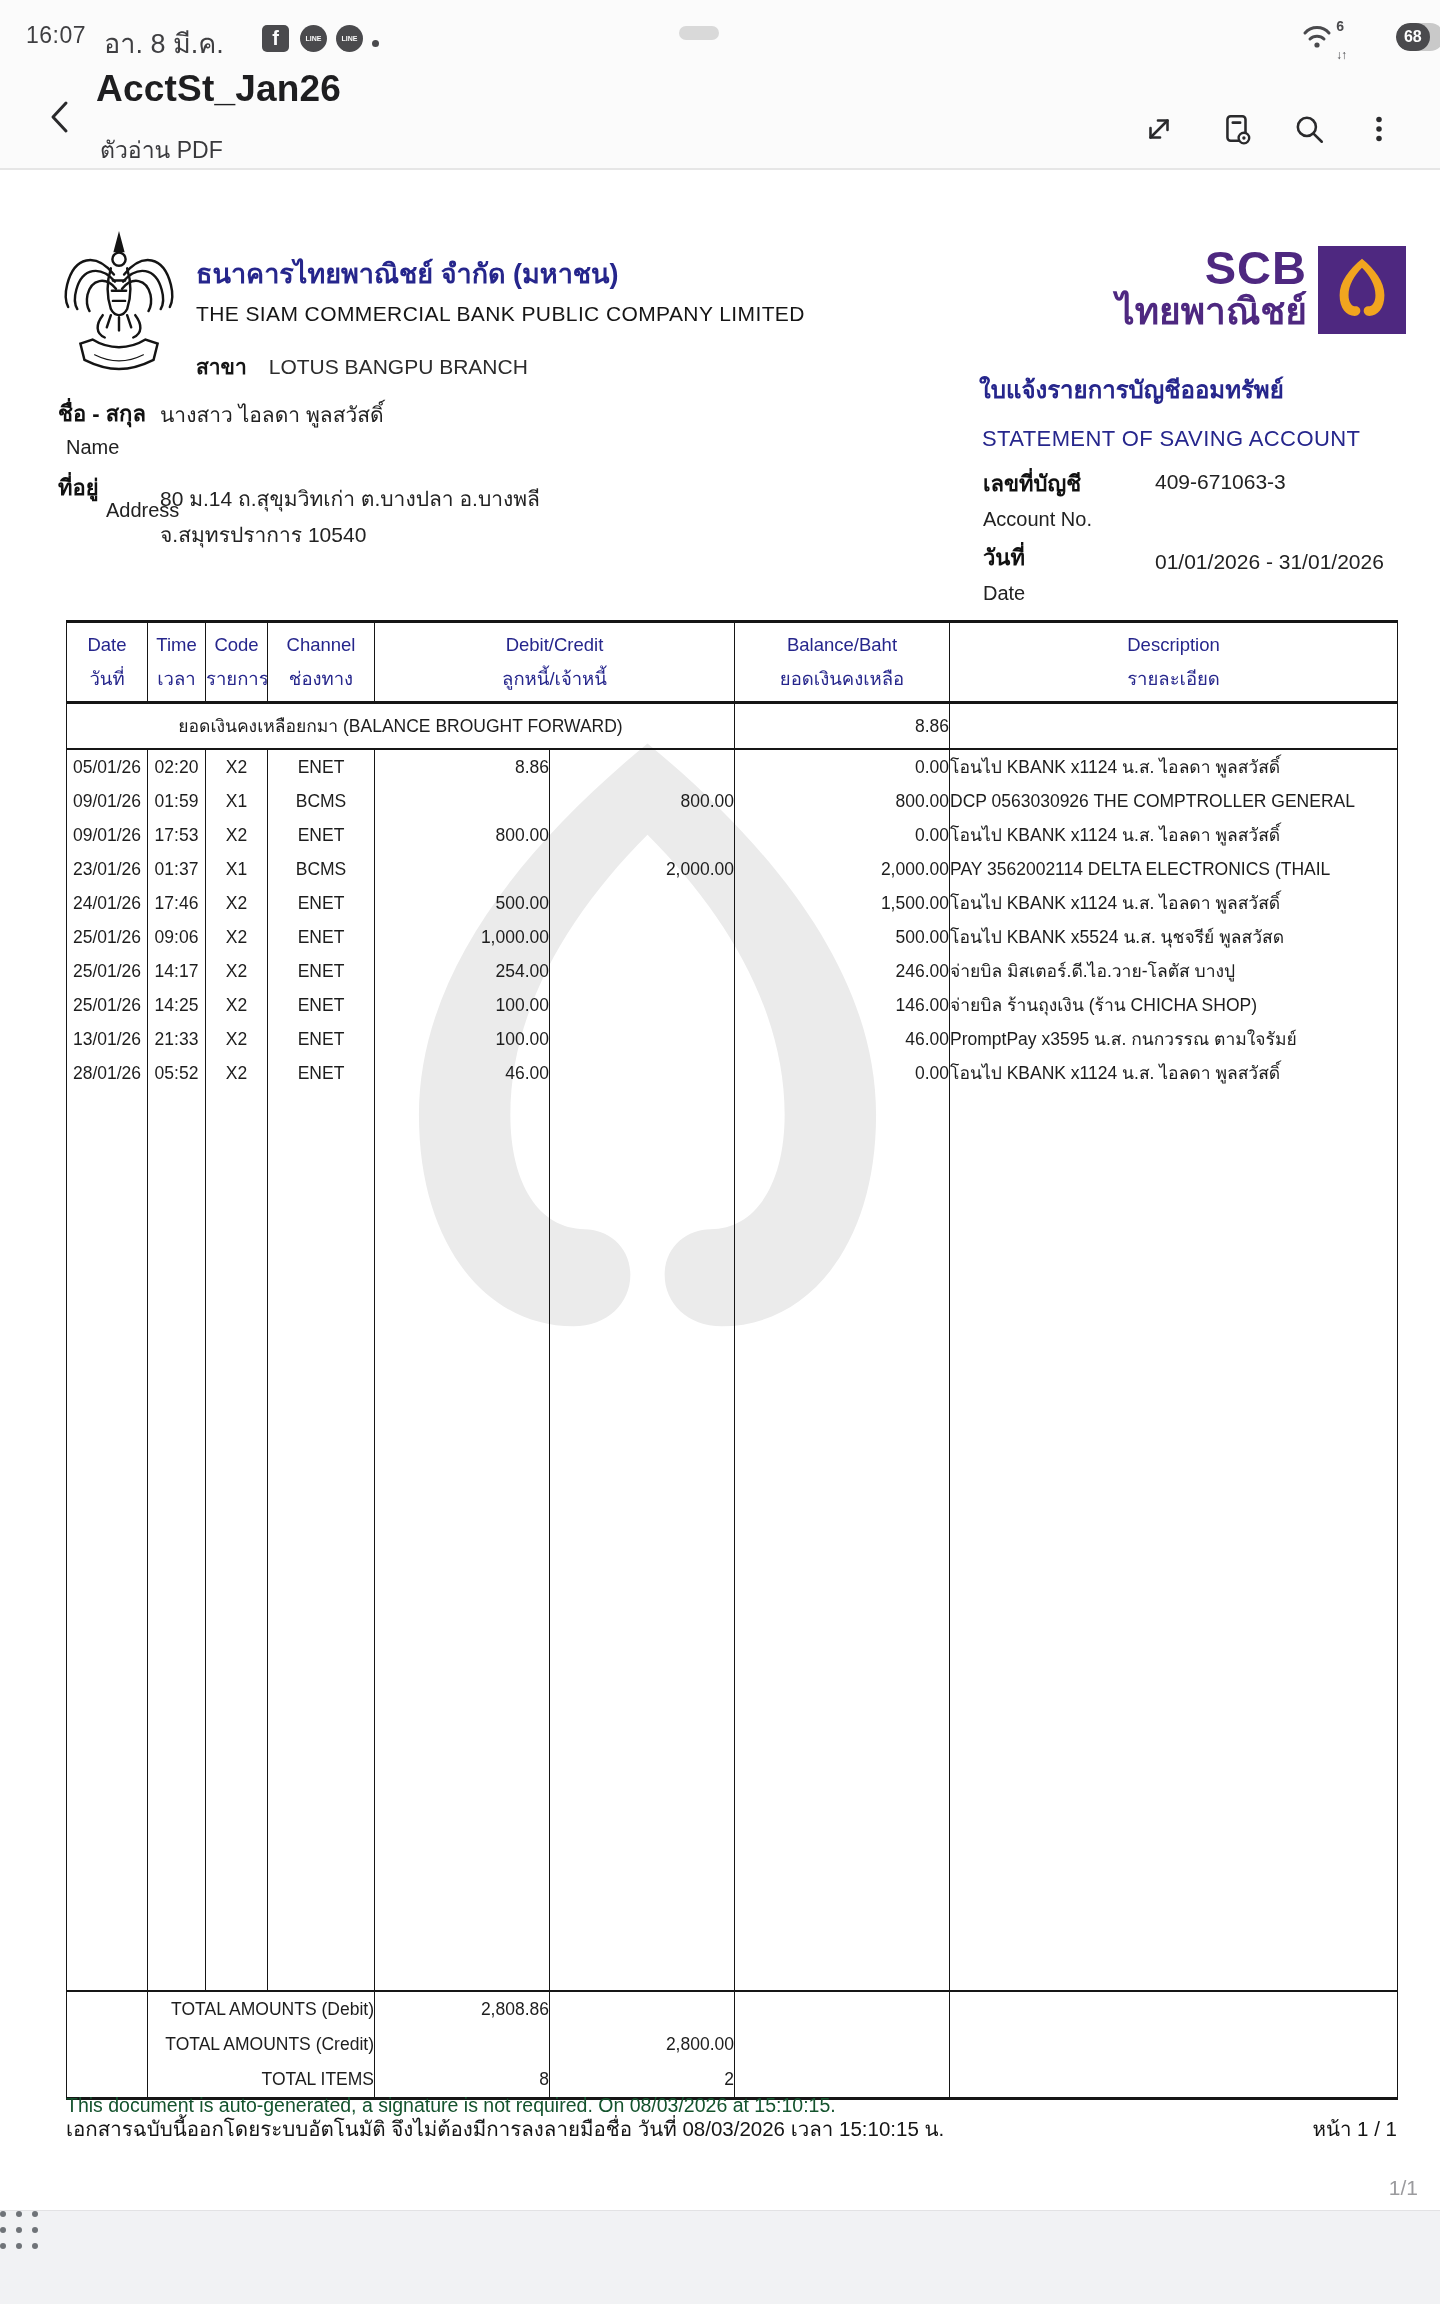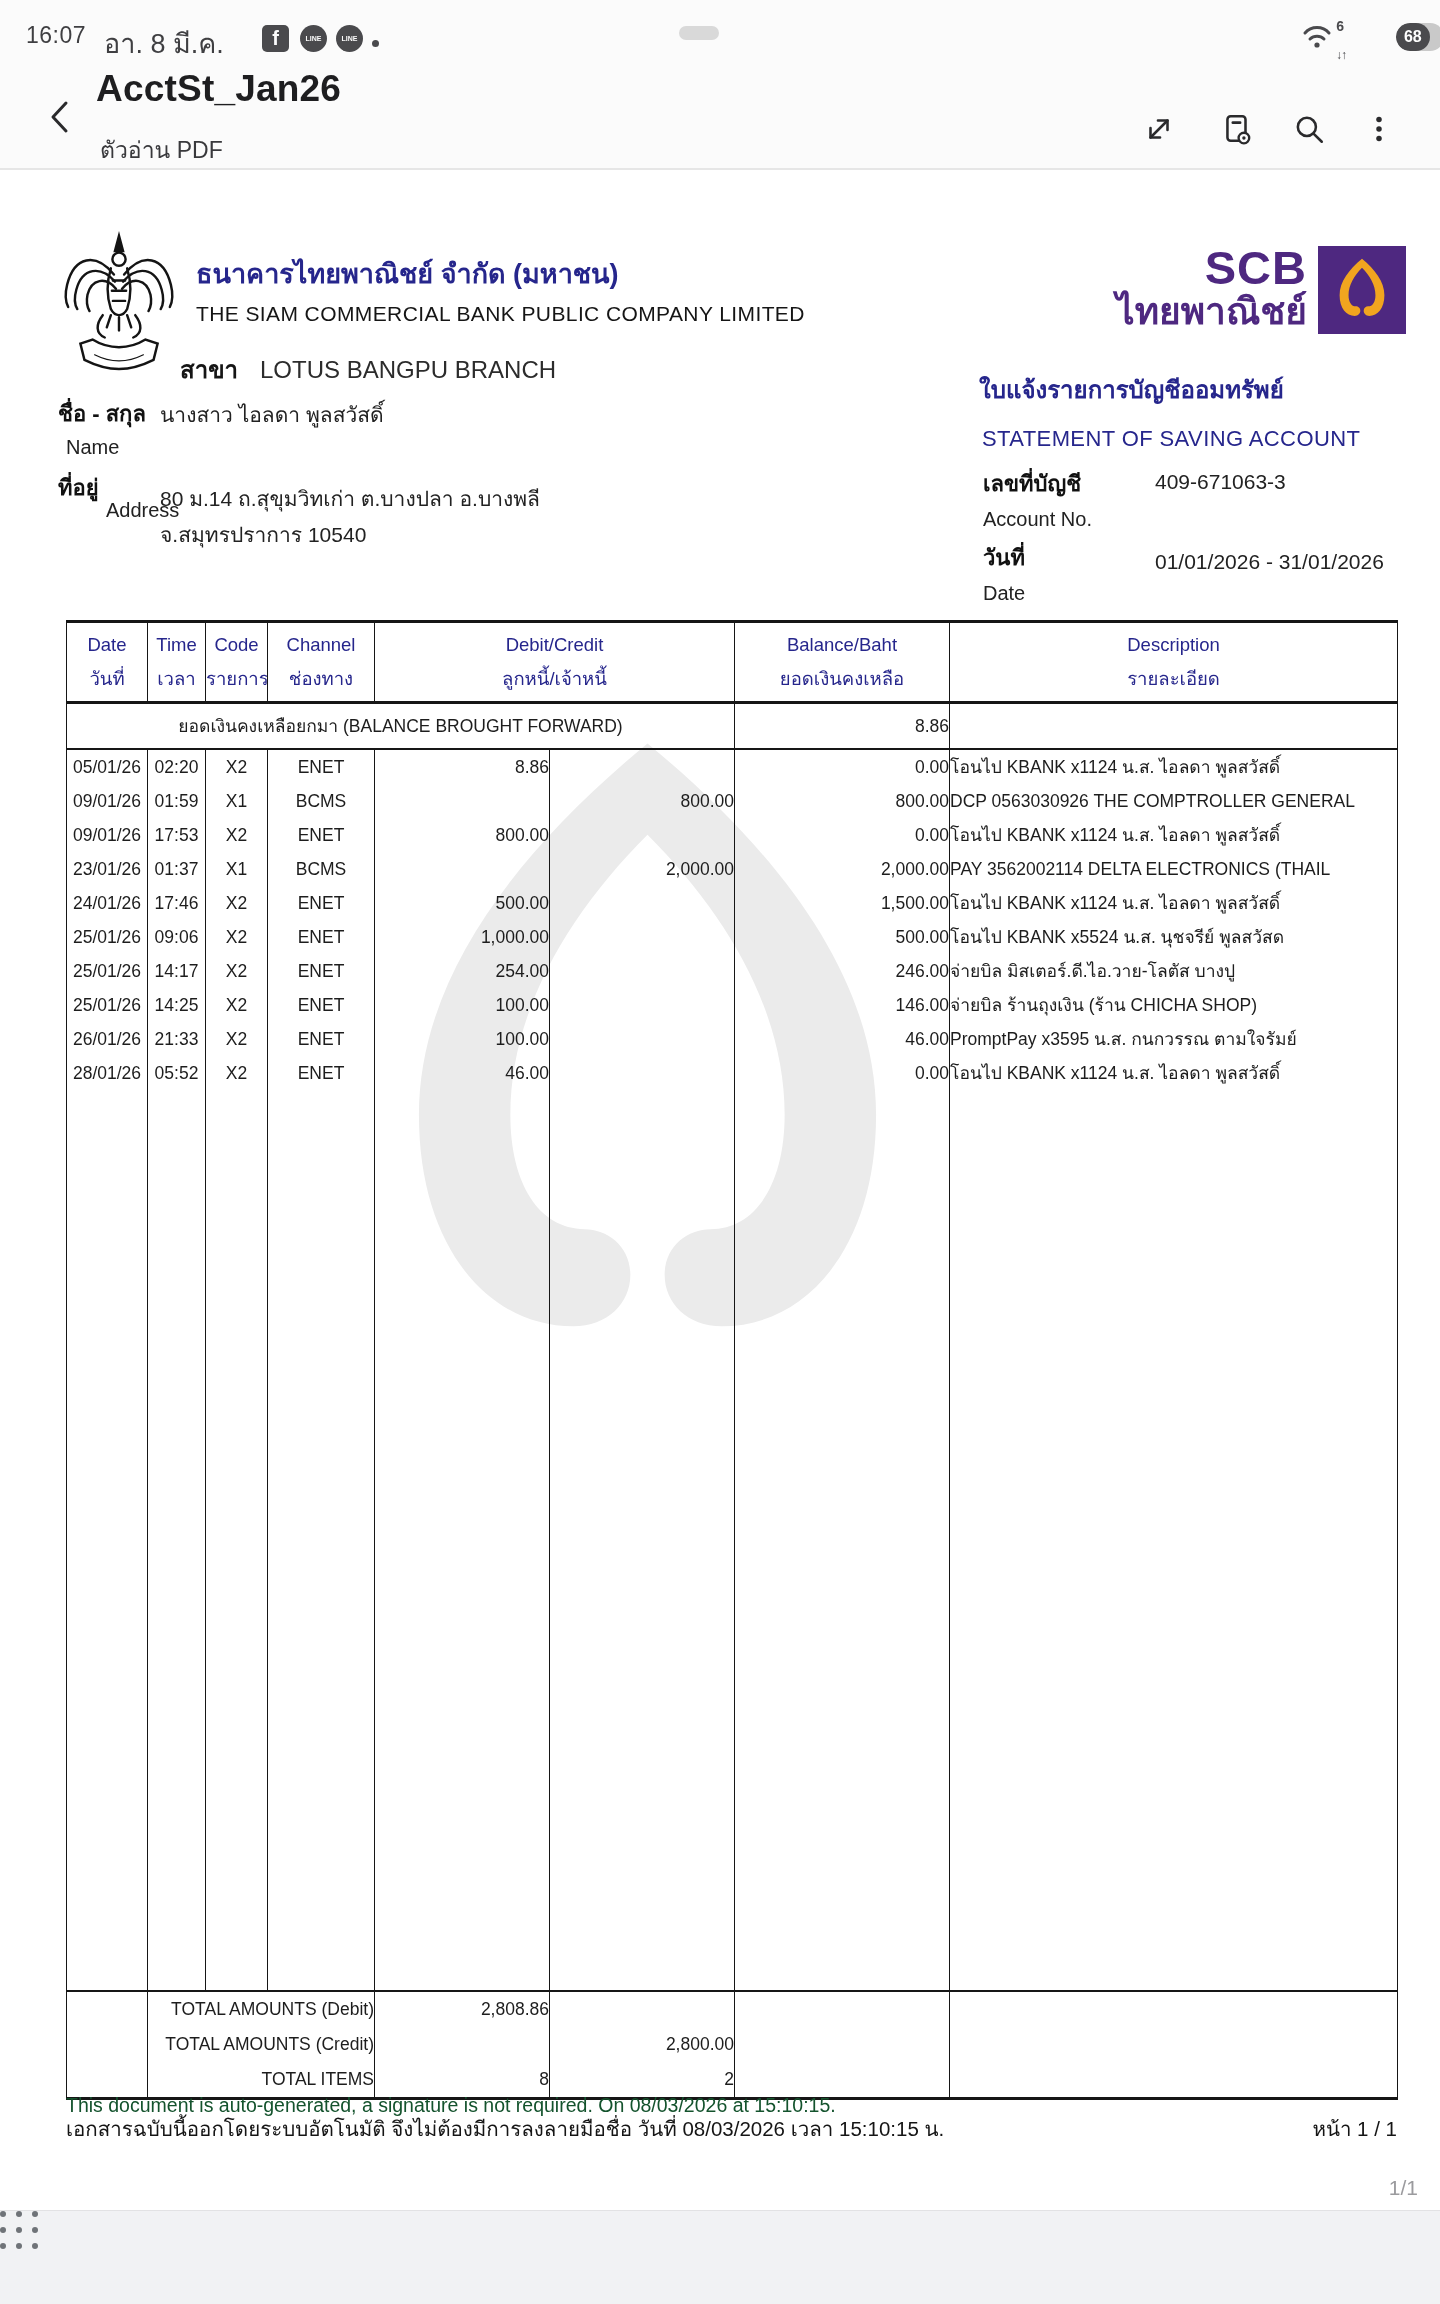--- a/index.html
+++ b/index.html
@@ -36,21 +36,21 @@
   .app-title{left:96px;top:68px;font-size:37px;font-weight:700;color:#1e1e20;letter-spacing:.2px;}
   .app-sub{left:100px;top:132px;font-size:23px;color:#39393c;}
   .hdr-icon{top:112px;width:36px;height:36px;cursor:pointer;}
 
   
   .pdf-page{position:absolute;top:170px;left:0;width:1440px;height:2038px;background:#ffffff;}
 
   .garuda{left:58px;top:52px;}
   .bank-th{left:196px;top:82px;font-size:27px;font-weight:700;color:#26268c;}
   .bank-en{left:196px;top:132px;font-size:21px;color:#151515;font-weight:500;letter-spacing:.4px;}
-  .branch{left:180px;top:180px;font-size:24px;color:#151515;}
+  .branch{left:196px;top:180px;font-size:21px;color:#151515;}
   .branch b{font-weight:700;margin-right:22px;}
 
   .scb-logo-text{right:133px;top:74px;text-align:right;color:#4e2880;line-height:1.04;}
   .scb-l1{font-size:47px;font-weight:700;letter-spacing:1px;}
   .scb-l2{font-size:37px;font-weight:700;}
   .scb-square{left:1318px;top:76px;width:88px;height:88px;background:#4e2880;}
   .scb-square svg{position:absolute;left:16px;top:11px;}
 
   .stmt-title-th{left:979px;top:200px;font-size:24px;font-weight:700;color:#26268c;}
   .stmt-title-en{left:982px;top:256px;font-size:22px;color:#26268c;letter-spacing:.4px;}
@@ -357,21 +357,21 @@
           <td class="c">25/01/26</td>
           <td class="c">14:25</td>
           <td class="c">X2</td>
           <td class="c">ENET</td>
           <td class="r deb">100.00</td>
           <td class="r cred"></td>
           <td class="r bal">146.00</td>
           <td class="desc">จ่ายบิล ร้านถุงเงิน (ร้าน CHICHA SHOP)</td>
         </tr>
         <tr>
-          <td class="c">26/01/26</td>
+          <td class="c">13/01/26</td>
           <td class="c">21:33</td>
           <td class="c">X2</td>
           <td class="c">ENET</td>
           <td class="r deb">100.00</td>
           <td class="r cred"></td>
           <td class="r bal">46.00</td>
           <td class="desc">PromptPay x3595 น.ส. กนกวรรณ ตามใจรัมย์</td>
         </tr>
         <tr>
           <td class="c">28/01/26</td>

